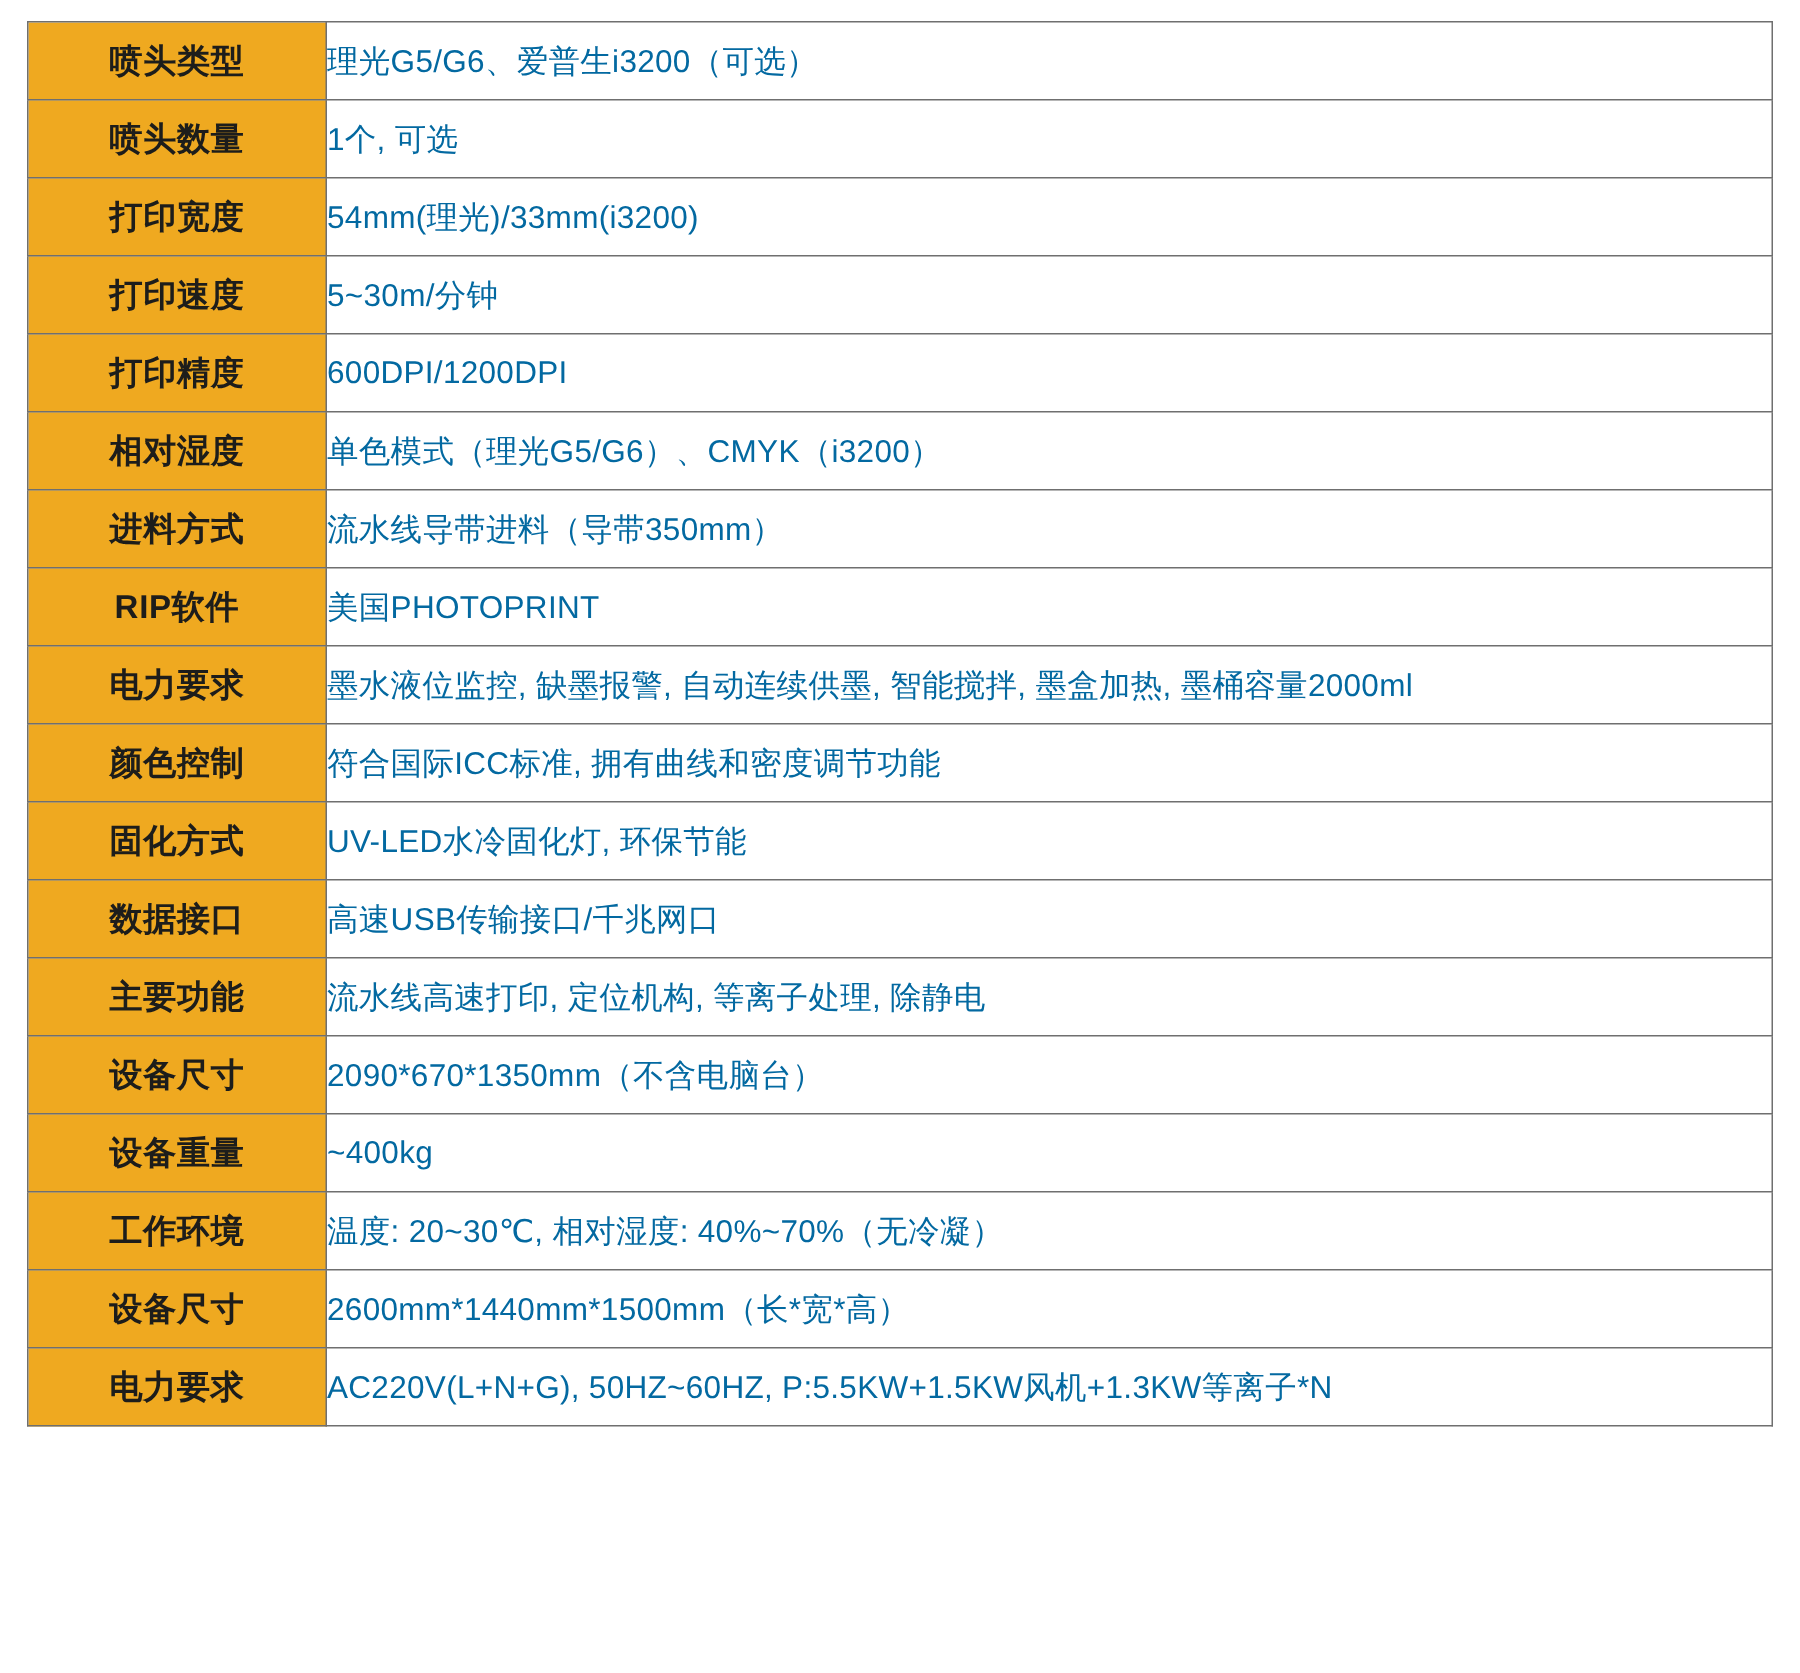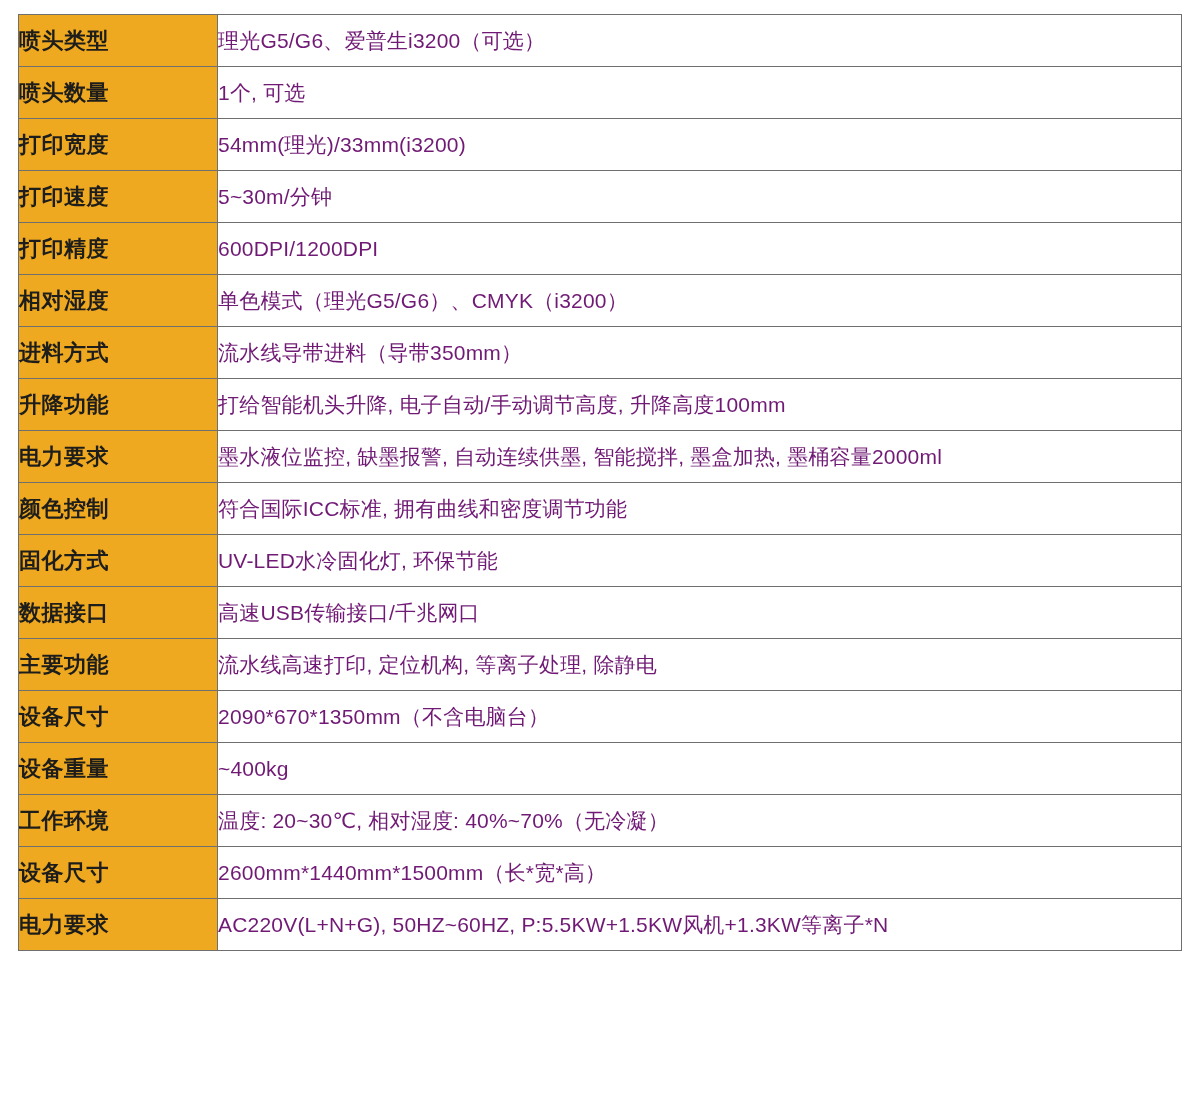--- a/index.html
+++ b/index.html
@@ -26,30 +26,31 @@
   }
   table.spec-table td {
     border: 1px solid #6f6f6f;
     height: 51px;
     padding: 0;
     vertical-align: middle;
   }
   td.label-cell {
     width: 198px;
     background: #efa920;
+    text-align: center;
     font-weight: bold;
     font-size: 22px;
     color: #1d1d1b;
     letter-spacing: 0.5px;
   }
   td.value-cell {
     background: #ffffff;
     padding-left: 14px;
     font-size: 21px;
-    color: #701a75;
+    color: #0369a1;
     letter-spacing: 0.2px;
     white-space: nowrap;
     overflow: hidden;
   }
 </style>
 </head>
 <body>
 
 <div class="spec-wrap">
   <table class="spec-table">
@@ -76,22 +77,22 @@
       </tr>
       <tr>
         <td class="label-cell">相对湿度</td>
         <td class="value-cell">单色模式（理光G5/G6）、CMYK（i3200）</td>
       </tr>
       <tr>
         <td class="label-cell">进料方式</td>
         <td class="value-cell">流水线导带进料（导带350mm）</td>
       </tr>
       <tr>
-        <td class="label-cell">升降功能</td>
-        <td class="value-cell">打给智能机头升降, 电子自动/手动调节高度, 升降高度100mm</td>
+        <td class="label-cell">RIP软件</td>
+        <td class="value-cell">美国PHOTOPRINT</td>
       </tr>
       <tr>
         <td class="label-cell">电力要求</td>
         <td class="value-cell">墨水液位监控, 缺墨报警, 自动连续供墨, 智能搅拌, 墨盒加热, 墨桶容量2000ml</td>
       </tr>
       <tr>
         <td class="label-cell">颜色控制</td>
         <td class="value-cell">符合国际ICC标准, 拥有曲线和密度调节功能</td>
       </tr>
       <tr>

